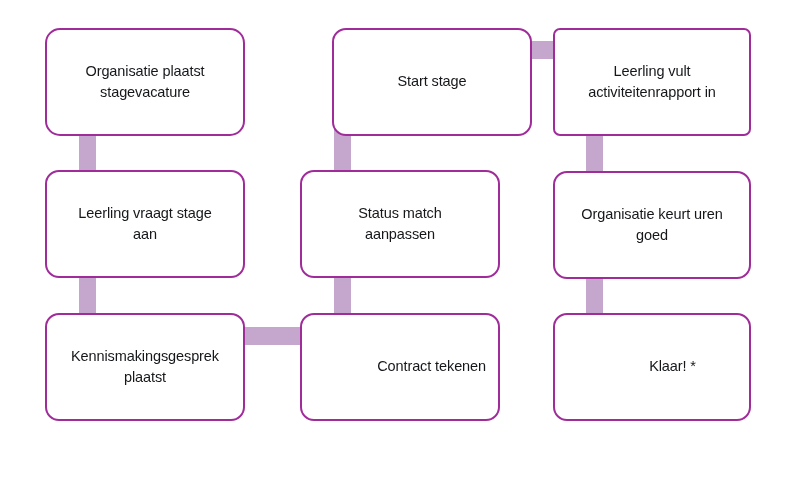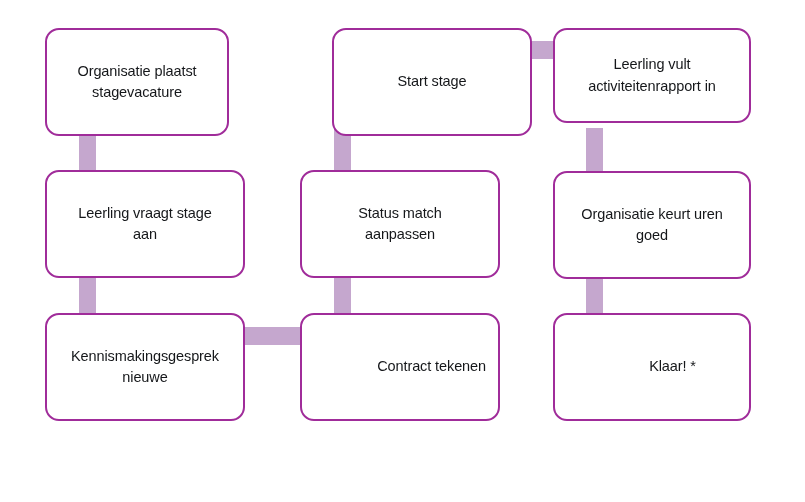--- a/index.html
+++ b/index.html
@@ -68,30 +68,30 @@
   <div class="connector" style="left:334px; top:270px; width:17px; height:51px;"></div>
 
   <div class="connector" style="left:334px; top:128px; width:17px; height:50px;"></div>
 
   <div class="connector" style="left:492px; top:41px; width:69px; height:18px;"></div>
 
   <div class="connector" style="left:586px; top:128px; width:17px; height:50px;"></div>
 
   <div class="connector" style="left:586px; top:270px; width:17px; height:51px;"></div>
 
-  <div class="node" style="left:45px; top:28px; width:184px; height:108px;">
+  <div class="node" style="left:45px; top:28px; width:200px; height:108px;border-radius:15px;">
     <span class="node-label">Organisatie plaatst
 stagevacature</span>
   </div>
 
   <div class="node" style="left:300px; top:28px; width:200px; height:108px;margin-left:32px;">
     <span class="node-label">Start stage</span>
   </div>
 
-  <div class="node" style="left:553px; top:28px; width:198px; height:95px;">
+  <div class="node" style="left:553px; top:28px; width:198px; height:108px;border-radius:7px;">
     <span class="node-label">Leerling vult
 activiteitenrapport in</span>
   </div>
 
   <div class="node" style="left:45px; top:170px; width:200px; height:108px;">
     <span class="node-label">Leerling vraagt stage
 aan</span>
   </div>
 
   <div class="node" style="left:300px; top:170px; width:200px; height:108px;">
@@ -99,21 +99,21 @@
 aanpassen</span>
   </div>
 
   <div class="node" style="left:553px; top:171px; width:198px; height:108px;">
     <span class="node-label">Organisatie keurt uren
 goed</span>
   </div>
 
   <div class="node" style="left:45px; top:313px; width:200px; height:108px;">
     <span class="node-label">Kennismakingsgesprek
-nieuwe</span>
+plaatst</span>
   </div>
 
   <div class="node" style="left:300px; top:313px; width:200px; height:108px;justify-content:flex-end;">
     <span class="node-label">Contract tekenen</span>
   </div>
 
   <div class="node" style="left:553px; top:313px; width:198px; height:108px;padding-left:41px;">
     <span class="node-label">Klaar! *</span>
   </div>
 

